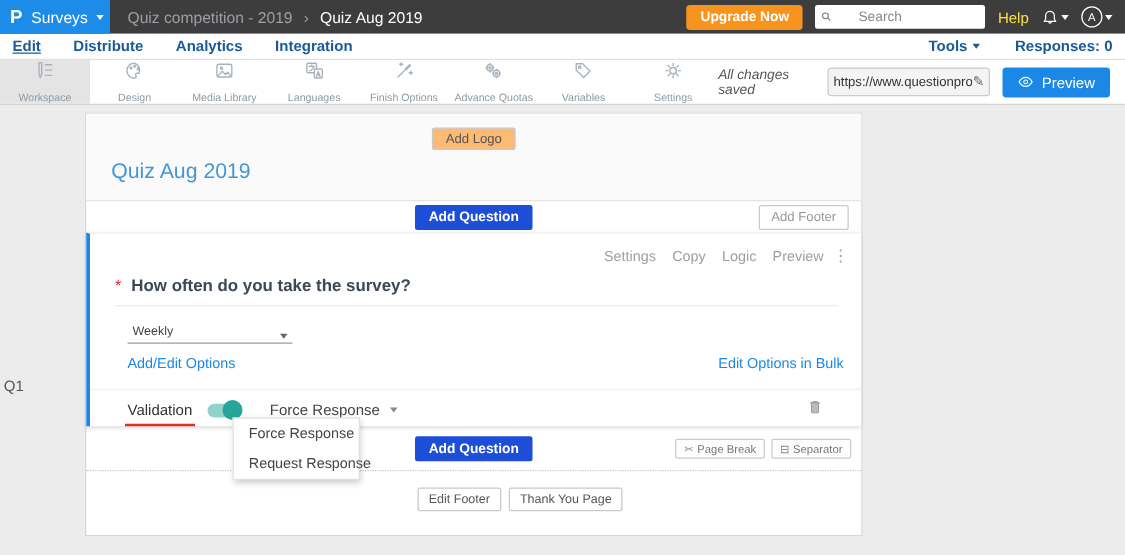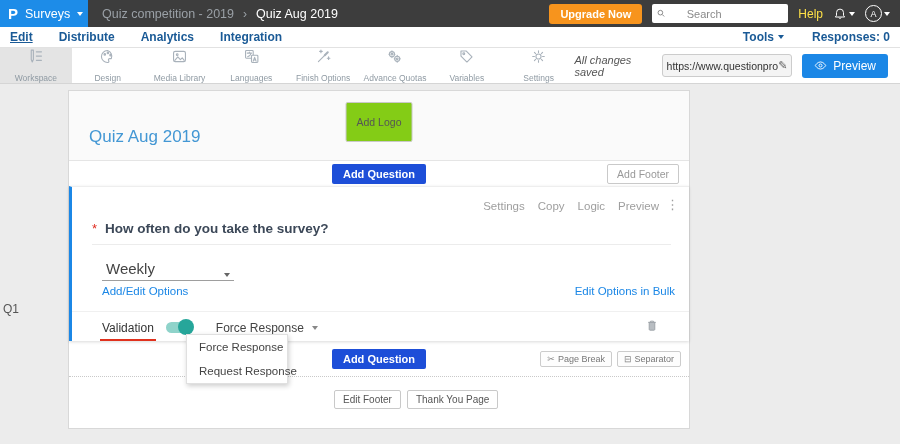--- a/index.html
+++ b/index.html
@@ -46,36 +46,36 @@
   .pencil { font-size:11px; color:#666; cursor:pointer; }
   .preview-btn { background:#1b87e6; color:#fff; border:none; border-radius:3px; font-size:12px; padding:5px 12px; display:flex; align-items:center; gap:6px; cursor:pointer; }
   .preview-btn svg { stroke:#fff; fill:none; stroke-width:1.4; }
 
   
   .main { position:relative; height:360px; background:#ececec; }
   .q-id { position:absolute; left:3px; top:218px; font-size:12px; color:#555; }
 
   .canvas { position:absolute; left:68px; top:6px; width:622px; background:#fff; border:1px solid #d8d8d8; }
   .sec-header { background:#fafafa; border-bottom:1px solid #e5e5e5; height:70px; position:relative; }
-  .add-logo-btn { position:absolute; left:50%; transform:translateX(-50%); top:11px; background:#84cc16; border:1px solid #c9c9c9; border-radius:2px; font-size:10.5px; color:#555; padding:13px 10px; cursor:pointer; }
+  .add-logo-btn { position:absolute; left:50%; transform:translateX(-50%); top:11px; background:#fdba74; border:1px solid #c9c9c9; border-radius:2px; font-size:10.5px; color:#555; padding:2px 10px; cursor:pointer; }
   .survey-title { position:absolute; left:20px; bottom:13px; font-size:17px; color:#4397d4; cursor:text; }
 
   .sec-addrow1 { height:25px; position:relative; display:flex; align-items:center; justify-content:center; }
   .add-q-btn { background:#1d4ed8; color:#fff; border:none; border-radius:2px; font-size:11px; font-weight:bold; padding:4px 11px; cursor:pointer; }
   .add-intro-btn { position:absolute; right:10px; top:50%; transform:translateY(-50%); background:#fff; border:1px solid #c9c9c9; border-radius:2px; font-size:10.5px; color:#999; padding:3px 9px; cursor:pointer; }
 
   .question-card { position:relative; height:155px; background:#fff; border-left:3px solid #1b87e6; border-top:1px solid #eee; box-shadow:0 1px 3px rgba(0,0,0,.15); }
   .q-actions { position:absolute; top:13px; right:30px; display:flex; gap:13px; font-size:11.5px; color:#9e9e9e; }
   .q-actions span { cursor:pointer; }
   .kebab { position:absolute; top:10px; right:10px; color:#9e9e9e; font-size:13px; cursor:pointer; letter-spacing:0; }
   .q-line { position:absolute; left:20px; top:34px; display:flex; gap:8px; align-items:baseline; }
   .req-star { color:#e02b20; font-size:13px; }
   .q-text { font-size:13.5px; font-weight:bold; color:#3c4858; cursor:text; }
   .q-underline { position:absolute; left:20px; right:18px; top:57px; border-bottom:1px solid #ececec; }
-  .answer-select { position:absolute; left:30px; top:70px; width:132px; border-bottom:1px solid #9e9e9e; display:flex; align-items:flex-end; justify-content:space-between; padding:3px 4px; font-size:15px; color:#444; cursor:pointer; }
+  .answer-select { position:absolute; left:30px; top:70px; width:132px; border-bottom:1px solid #9e9e9e; display:flex; align-items:flex-end; justify-content:space-between; padding:3px 4px; font-size:10px; color:#444; cursor:pointer; }
   .answer-select .caret { color:#666; }
   .link-blue { color:#1b87e6; font-size:11.5px; cursor:pointer; }
   .addedit-link { position:absolute; left:30px; top:98px; }
   .bulk-link { position:absolute; right:14px; top:98px; }
   .card-divider { position:absolute; left:0; right:0; top:124px; border-bottom:1px solid #f0f0f0; }
   .validation-row { position:absolute; left:30px; right:30px; top:131px; display:flex; align-items:center; }
   .validation-label { font-size:12px; color:#333; position:relative; cursor:text; }
   .validation-label::after { content:''; position:absolute; left:-2px; right:-2px; bottom:-6px; height:2px; background:#e0311d; }
   .toggle { position:relative; width:26px; height:11px; border-radius:6px; background:#8fd3ca; margin-left:12px; cursor:pointer; }
   .toggle::after { content:''; position:absolute; right:-2px; top:-3px; width:16px; height:16px; border-radius:50%; background:#26a69a; }

